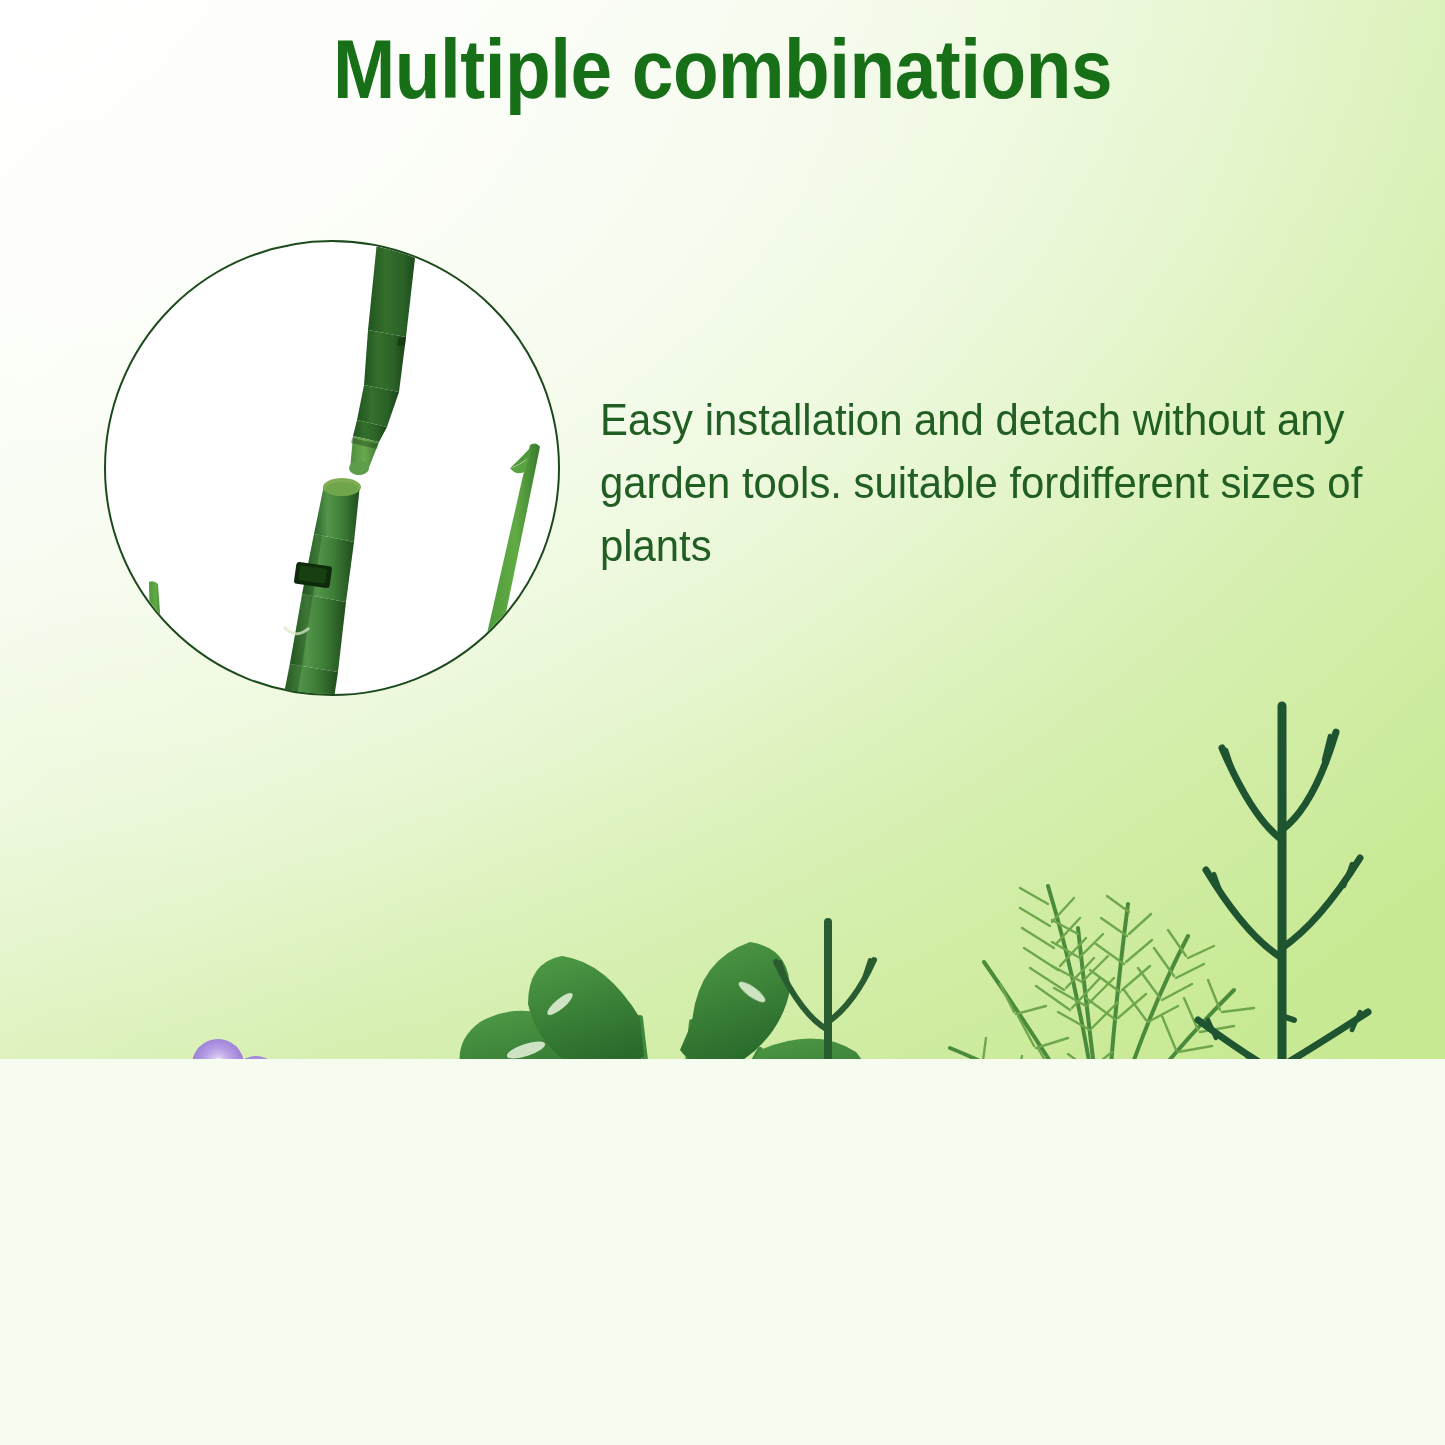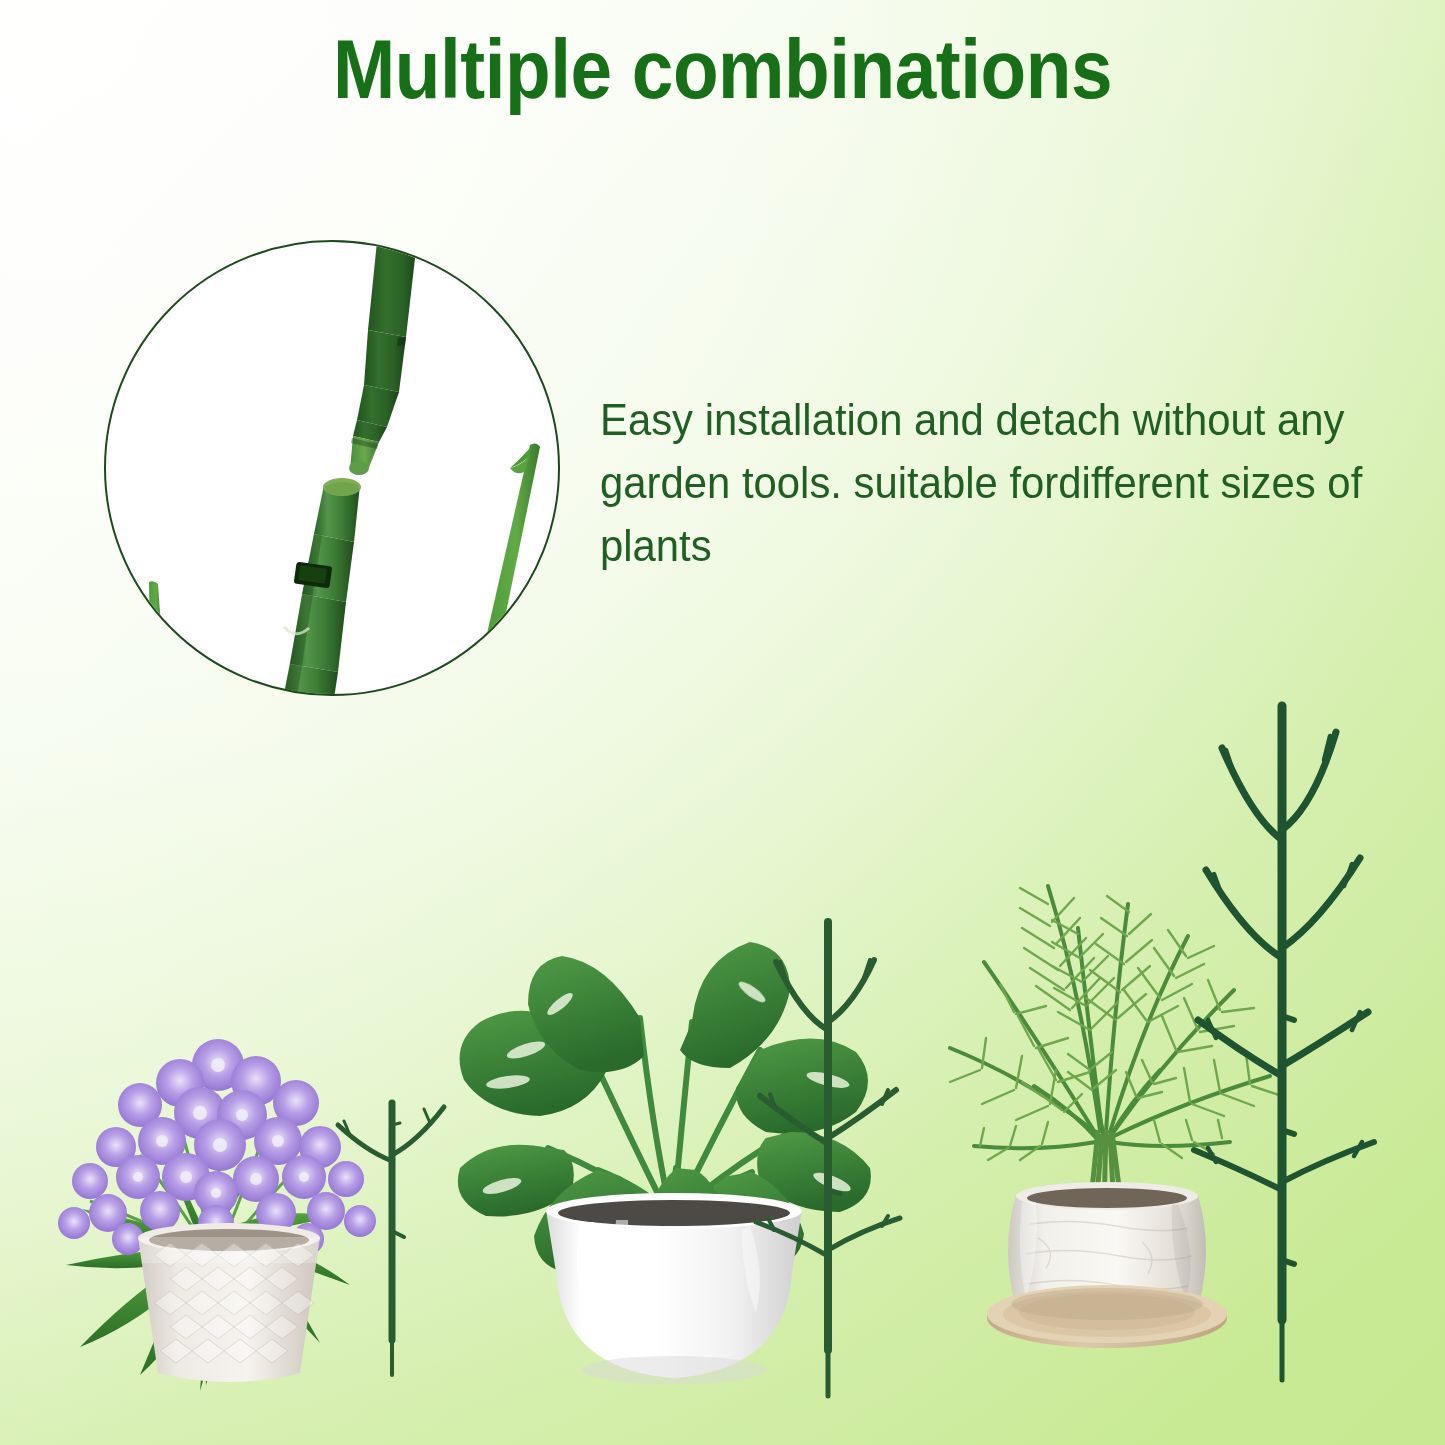--- a/index.html
+++ b/index.html
@@ -2,21 +2,21 @@
 <html><head>
 <meta charset="utf-8">
 <style>
   html,body{margin:0;padding:0;}
   body{
     width:1445px;height:1445px;overflow:hidden;
     font-family:"Liberation Sans", sans-serif;
     background:#f7fcf1;
   }
   #stage{
-    position:relative;width:1445px;height:1445px;overflow:hidden;
+    position:relative;width:1445px;height:1059px;overflow:hidden;
     background:
       radial-gradient(130% 120% at 4% 2%, #fdfefb 0%, #fafdf4 18%, #f2fae6 42%, #e6f6cf 62%, #d8f0b4 80%, #cdeb9c 100%);
   }
   
   #stage::after{
     content:"";position:absolute;inset:0;pointer-events:none;
     background:linear-gradient(135deg, rgba(255,255,255,0.85) 0%, rgba(255,255,255,0.35) 30%, rgba(226,246,190,0.0) 55%, rgba(198,233,145,0.30) 82%, rgba(190,230,132,0.45) 100%);
   }
 
   

